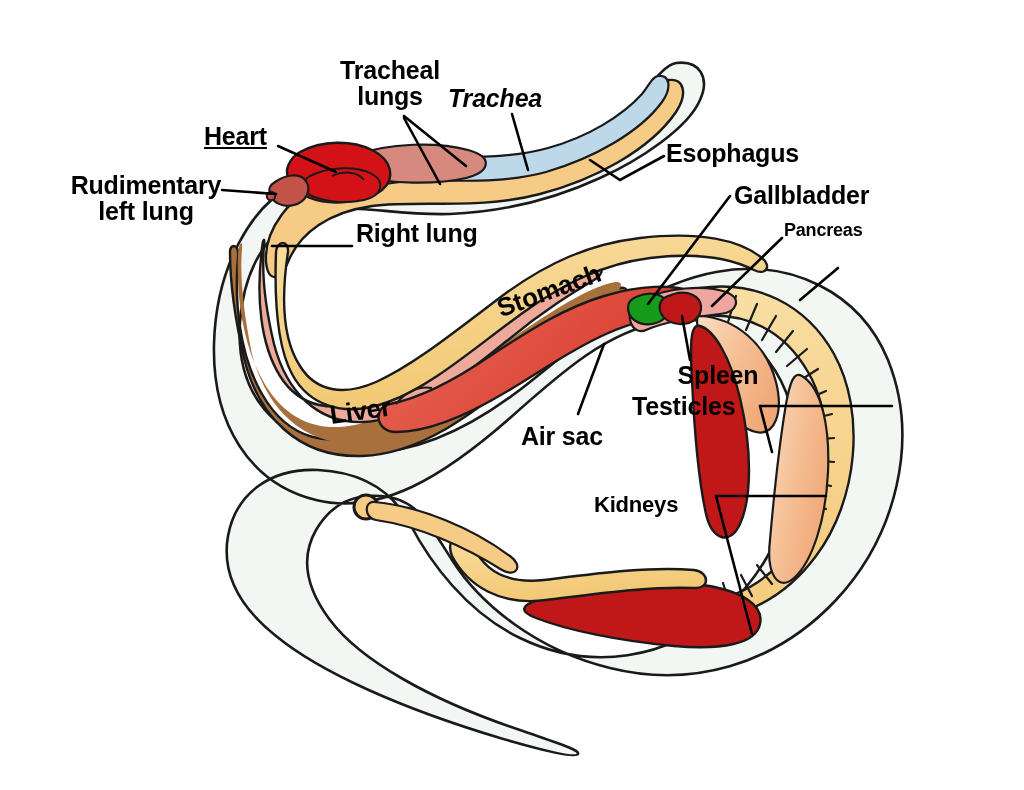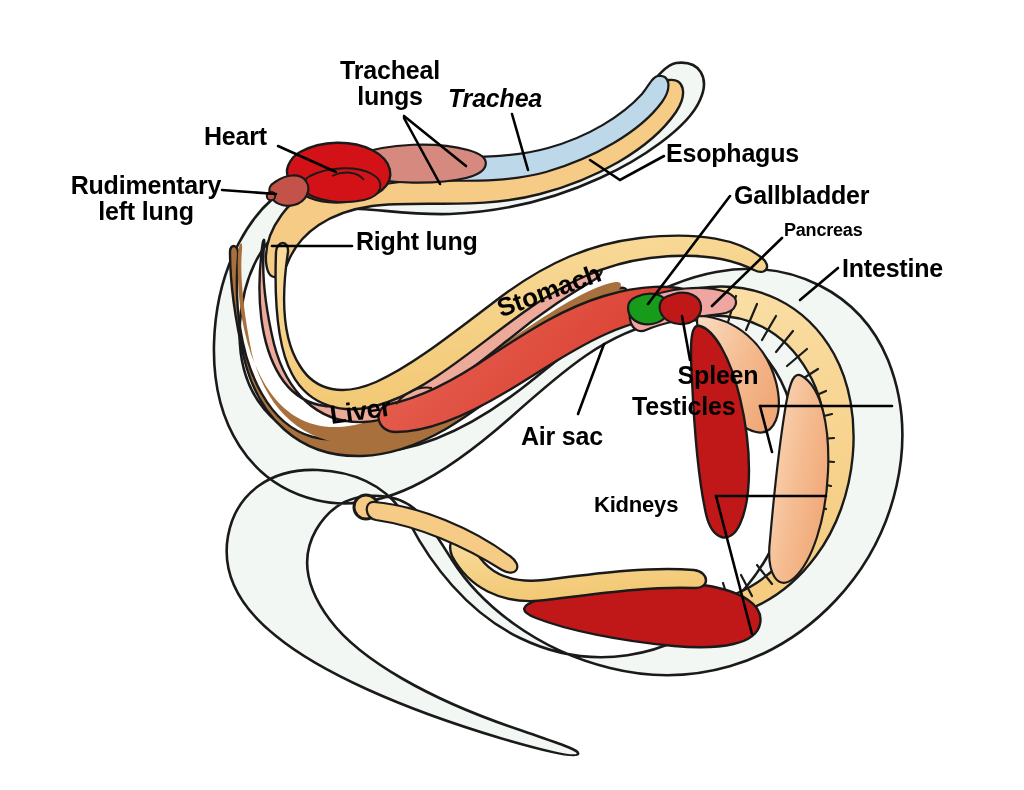--- a/index.html
+++ b/index.html
@@ -258,34 +258,33 @@
       <path d="M716,496 L826,496"></path>
       <path d="M716,496 L752,634"></path>
     </g>
   </svg>
 
   <div class="lbl center" style="left:300px;top:57px;width:180px;font-size:25px;">Tracheal
 lungs</div>
 
   <div class="lbl left" style="left:448px;top:85px;width:140px;font-size:25px;font-style:italic;">Trachea</div>
 
-  <div class="lbl left" style="left:204px;top:123px;width:110px;font-size:25px;">Heart</div>
+  <div class="lbl left" style="left:204px;top:123px;width:110px;font-size:25px;text-decoration:underline;">Heart</div>
 
   <div class="lbl left" style="left:666px;top:140px;width:200px;font-size:25px;">Esophagus</div>
 
   <div class="lbl center" style="left:42px;top:172px;width:208px;font-size:25px;">Rudimentary
 left lung</div>
 
   <div class="lbl left" style="left:734px;top:182px;width:200px;font-size:25px;">Gallbladder</div>
 
   <div class="lbl left" style="left:784px;top:221px;width:170px;font-size:18px;">Pancreas</div>
 
-  <div class="lbl left" style="left:356px;top:228px;width:190px;font-size:25px;">Right lung</div>
-
-  <div class="lbl left" style="left:842px;top:255px;width:170px;font-size:25px;">Intestine</div>
+  <div class="lbl left" style="left:356px;top:220px;width:190px;font-size:25px;">Right lung</div>
+
 
   <div class="lbl left" style="left:498px;top:296px;width:160px;font-size:26px;transform:rotate(-20deg);transform-origin:0 50%;">Stomach</div>
 
   <div class="lbl left" style="left:648px;top:362px;width:140px;font-size:25px;text-align:center;">Spleen</div>
 
   <div class="lbl left" style="left:330px;top:402px;width:110px;font-size:26px;transform:rotate(-8deg);transform-origin:0 50%;">Liver</div>
 
   <div class="lbl left" style="left:632px;top:393px;width:170px;font-size:25px;">Testicles</div>
 
   <div class="lbl left" style="left:521px;top:423px;width:140px;font-size:25px;">Air sac</div>

